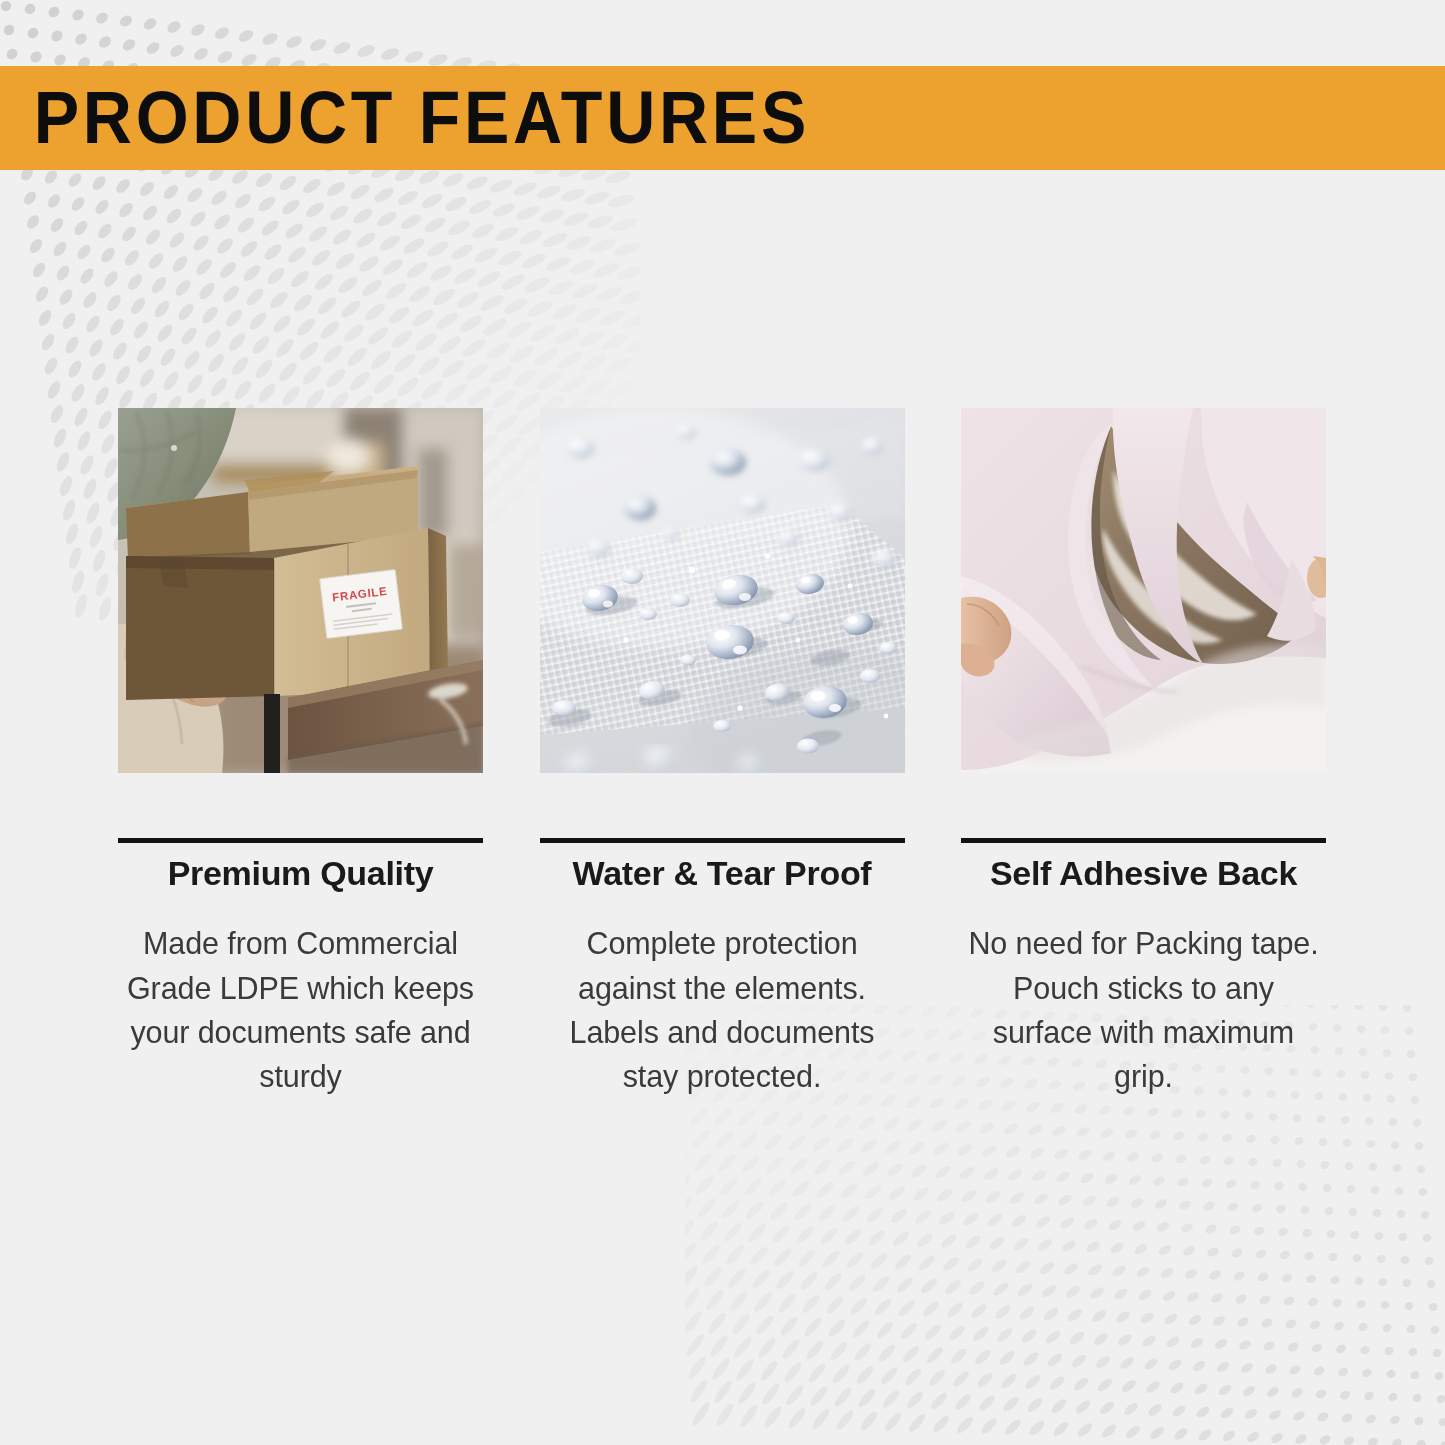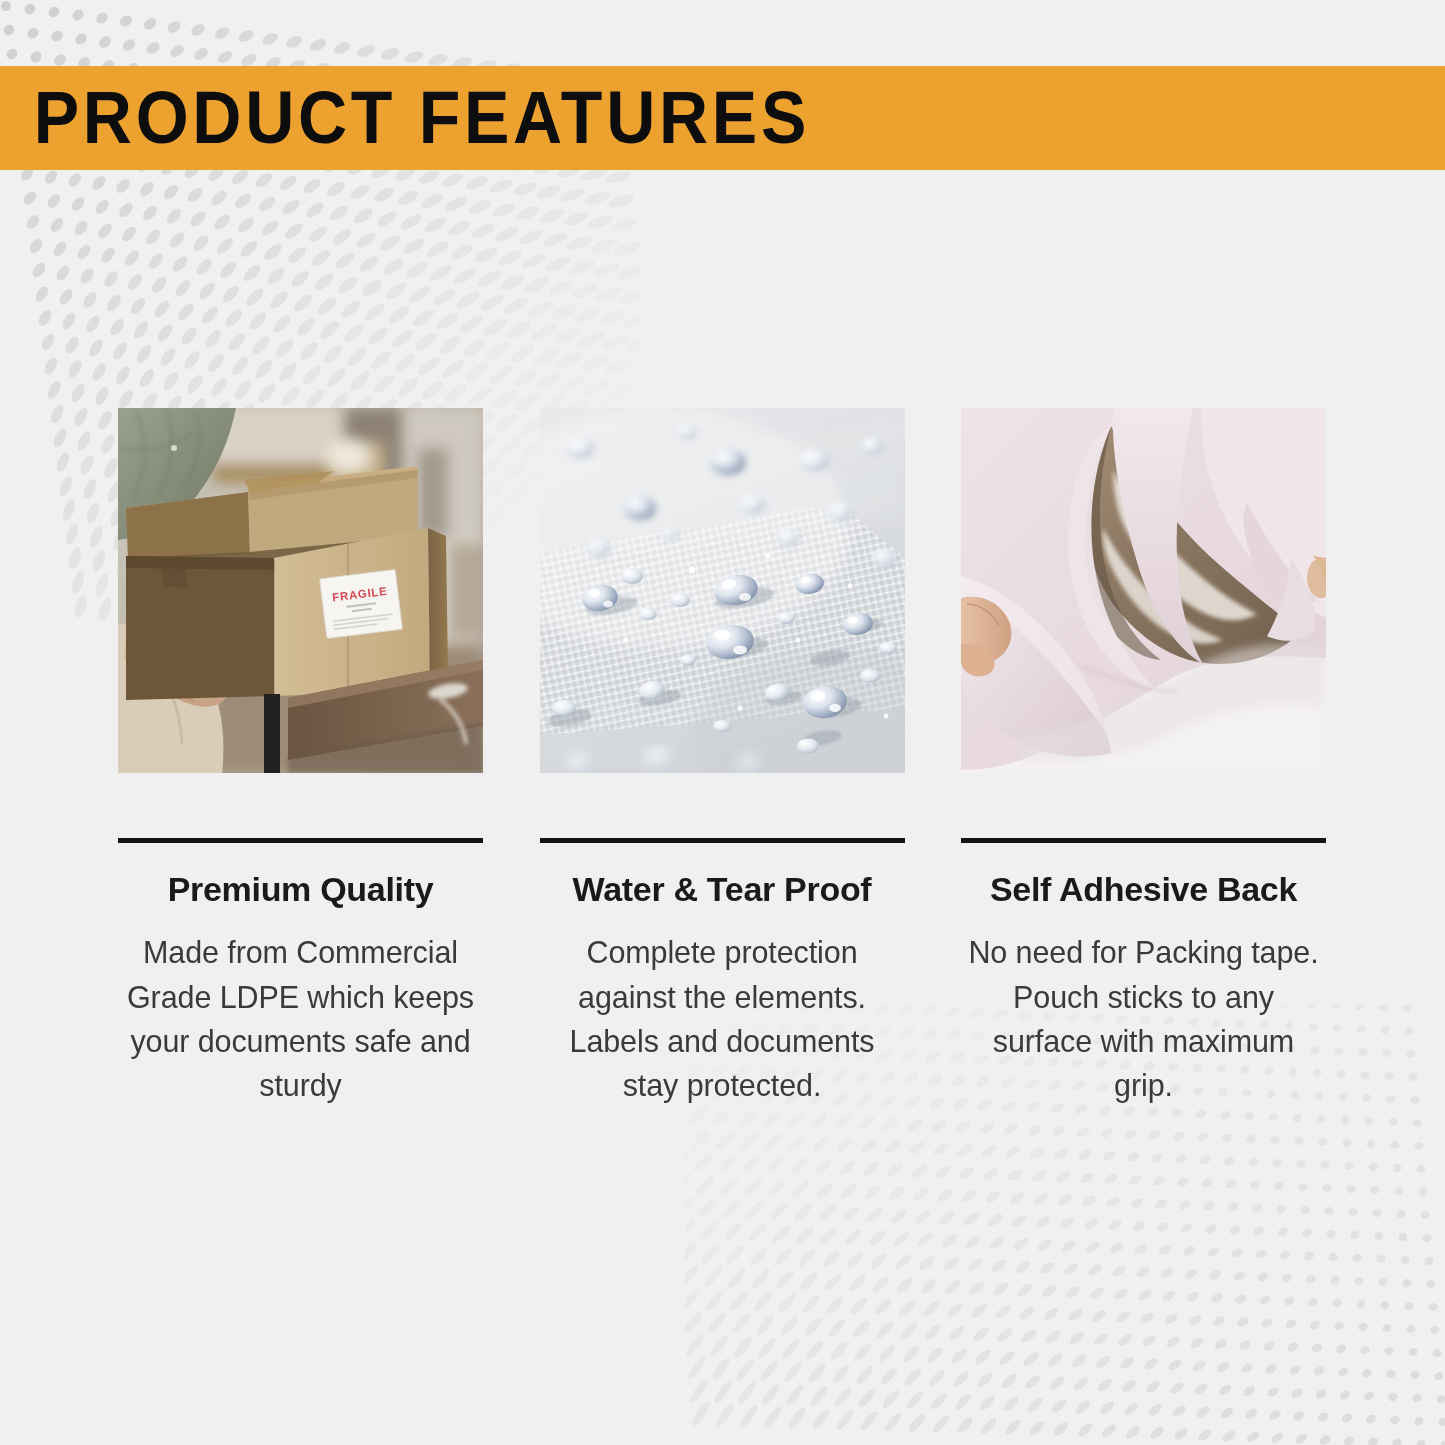--- a/index.html
+++ b/index.html
@@ -89,31 +89,31 @@
   }
   .feature-photo svg { display: block; }
 
   .feature-rule {
     margin-top: 65px;
     height: 5px;
     background: #141414;
     width: 100%;
   }
   .feature-heading {
-    margin-top: 28px;
+    margin-top: 12px;
     text-align: center;
     font-family: "Liberation Sans", sans-serif;
     font-weight: bold;
     font-size: 34px;
     line-height: 1.1;
     color: #1a1a1a;
     letter-spacing: -0.3px;
   }
   .feature-body {
-    margin-top: 22px;
+    margin-top: 29px;
     text-align: center;
     font-family: "Liberation Sans", sans-serif;
     font-weight: normal;
     font-size: 30.5px;
     line-height: 1.45;
     color: #3a3a3a;
     letter-spacing: -0.1px;
     padding: 0 2px;
   }
 </style>

